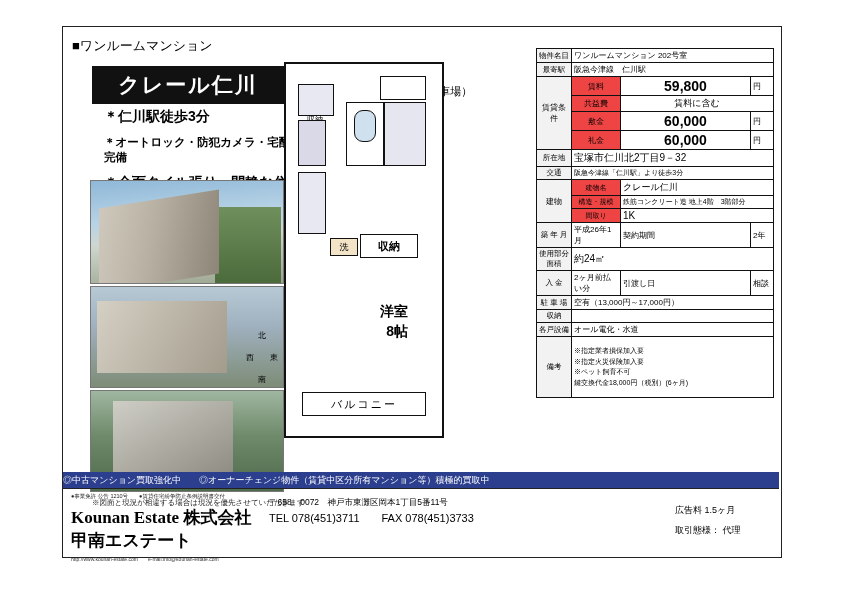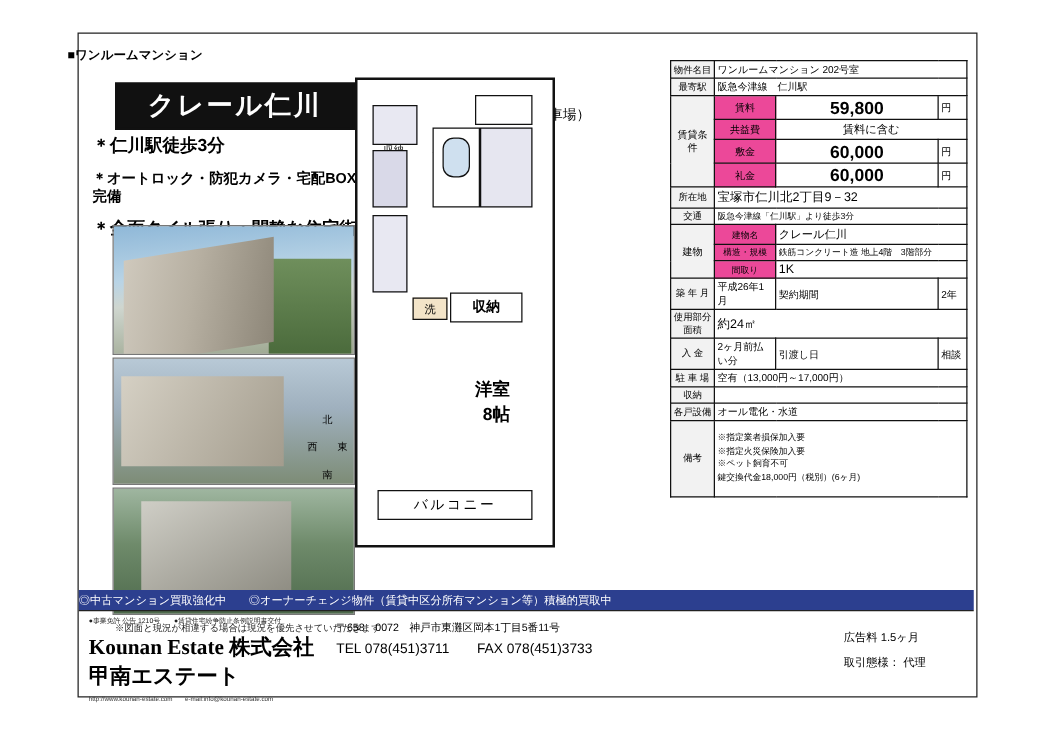--- a/index.html
+++ b/index.html
@@ -1,24 +1,24 @@
 <!DOCTYPE html>
 <html><head>
 <meta charset="utf-8">
 <style>
   html,body{margin:0;padding:0;}
   body{width:842px;height:595px;background:#ffffff;font-family:"Liberation Sans",sans-serif;color:#000;}
   #sheet{position:relative;width:842px;height:595px;overflow:hidden;background:#fff;}
   .frame{position:absolute;left:62px;top:26px;width:718px;height:530px;border:1px solid #222;background:#fff;}
-  .topline{position:absolute;left:54px;top:37px;font-size:10px;font-weight:bold;}
+  .topline{position:absolute;left:72px;top:37px;font-size:13px;}
   
   .leftcol{position:absolute;left:70px;top:50px;width:455px;height:430px;}
   .titlebox{position:absolute;left:22px;top:16px;width:188px;height:34px;border:2px solid #111;background:#111;}
   .titlebox span{display:block;color:#fff;font-size:21px;font-weight:bold;text-align:center;line-height:34px;letter-spacing:2px;}
-  .bullets{position:absolute;left:4px;top:58px;width:215px;}
+  .bullets{position:absolute;left:34px;top:58px;width:215px;}
   .bullets div{font-size:14px;font-weight:bold;margin-bottom:9px;letter-spacing:0px;}
   .bullets div.b2{font-size:11.5px;}
   .note1{position:absolute;left:228px;top:12px;font-size:14px;font-weight:bold;}
   .note2{position:absolute;left:240px;top:34px;font-size:11px;}
   
   .photo{position:absolute;border:1px solid #777;overflow:hidden;}
   .ph1{left:20px;top:130px;width:192px;height:102px;background:linear-gradient(175deg,#8fb8d8 0%,#b9d4e6 38%,#cfd6cf 55%,#9aa48c 100%);}
   .ph1:after{content:"";position:absolute;left:8px;top:18px;width:120px;height:84px;background:linear-gradient(100deg,#cfc9bd 0%,#b7b0a2 45%,#8d8678 100%);transform:skewY(-9deg);}
   .ph1:before{content:"";position:absolute;right:2px;top:26px;width:66px;height:76px;background:linear-gradient(180deg,#6f8f5c,#4b6b3c);}
   .ph2{left:20px;top:236px;width:192px;height:100px;background:linear-gradient(180deg,#b8c9d6 0%,#9fb0be 40%,#7d8c76 100%);}
@@ -33,21 +33,21 @@
   .lbl{position:absolute;font-size:8px;line-height:1.1;text-align:center;margin-top:24px;}
   .washbox{position:absolute;left:46px;top:176px;width:26px;height:16px;border:1px solid #111;background:#f3e4c8;font-size:9px;text-align:center;line-height:16px;}
   .storebox{position:absolute;left:76px;top:172px;width:56px;height:22px;border:1px solid #111;background:#fff;font-size:11px;font-weight:bold;text-align:center;line-height:22px;}
   .roomlbl{position:absolute;left:44px;top:240px;width:80px;text-align:right;font-size:14px;font-weight:bold;line-height:1.4;}
   .balcony{position:absolute;left:18px;top:330px;width:122px;height:22px;border:1px solid #111;font-size:11px;text-align:center;line-height:22px;letter-spacing:2px;}
   .compass{position:absolute;left:246px;top:330px;width:34px;height:56px;font-size:8px;}
   
   .rt{position:absolute;left:536px;top:48px;width:238px;border-collapse:collapse;font-size:8px;}
   .rt td{border:1px solid #111;padding:1px 2px;vertical-align:middle;}
   .rt .hd{background:#f2f2f2;text-align:center;width:30px;font-size:7.5px;}
-  .rt .hd2{background:#ec4899;text-align:center;width:44px;font-size:8px;}
+  .rt .hd2{background:#ef4444;text-align:center;width:44px;font-size:8px;}
   .big{font-size:14px;font-weight:bold;text-align:center;}
   .vhd{background:#f2f2f2;text-align:center;font-size:8px;width:14px;}
   .rem{height:58px;vertical-align:top;font-size:7px;line-height:1.5;padding-top:2px;}
   
   .blueband{position:absolute;left:63px;top:472px;width:716px;height:16px;background:#2c3f8f;color:#fff;font-size:9px;text-align:left;line-height:16px;}
   .botbox{position:absolute;left:63px;top:488px;width:716px;height:67px;border-top:1px solid #222;}
   .bleft{position:absolute;left:8px;top:4px;width:196px;}
   .bl1{font-size:5.5px;color:#222;}
   .bl2{font-size:17px;font-weight:bold;font-family:"Liberation Serif",serif;margin-top:6px;}
   .bl3{font-size:5px;color:#333;margin-top:4px;}

